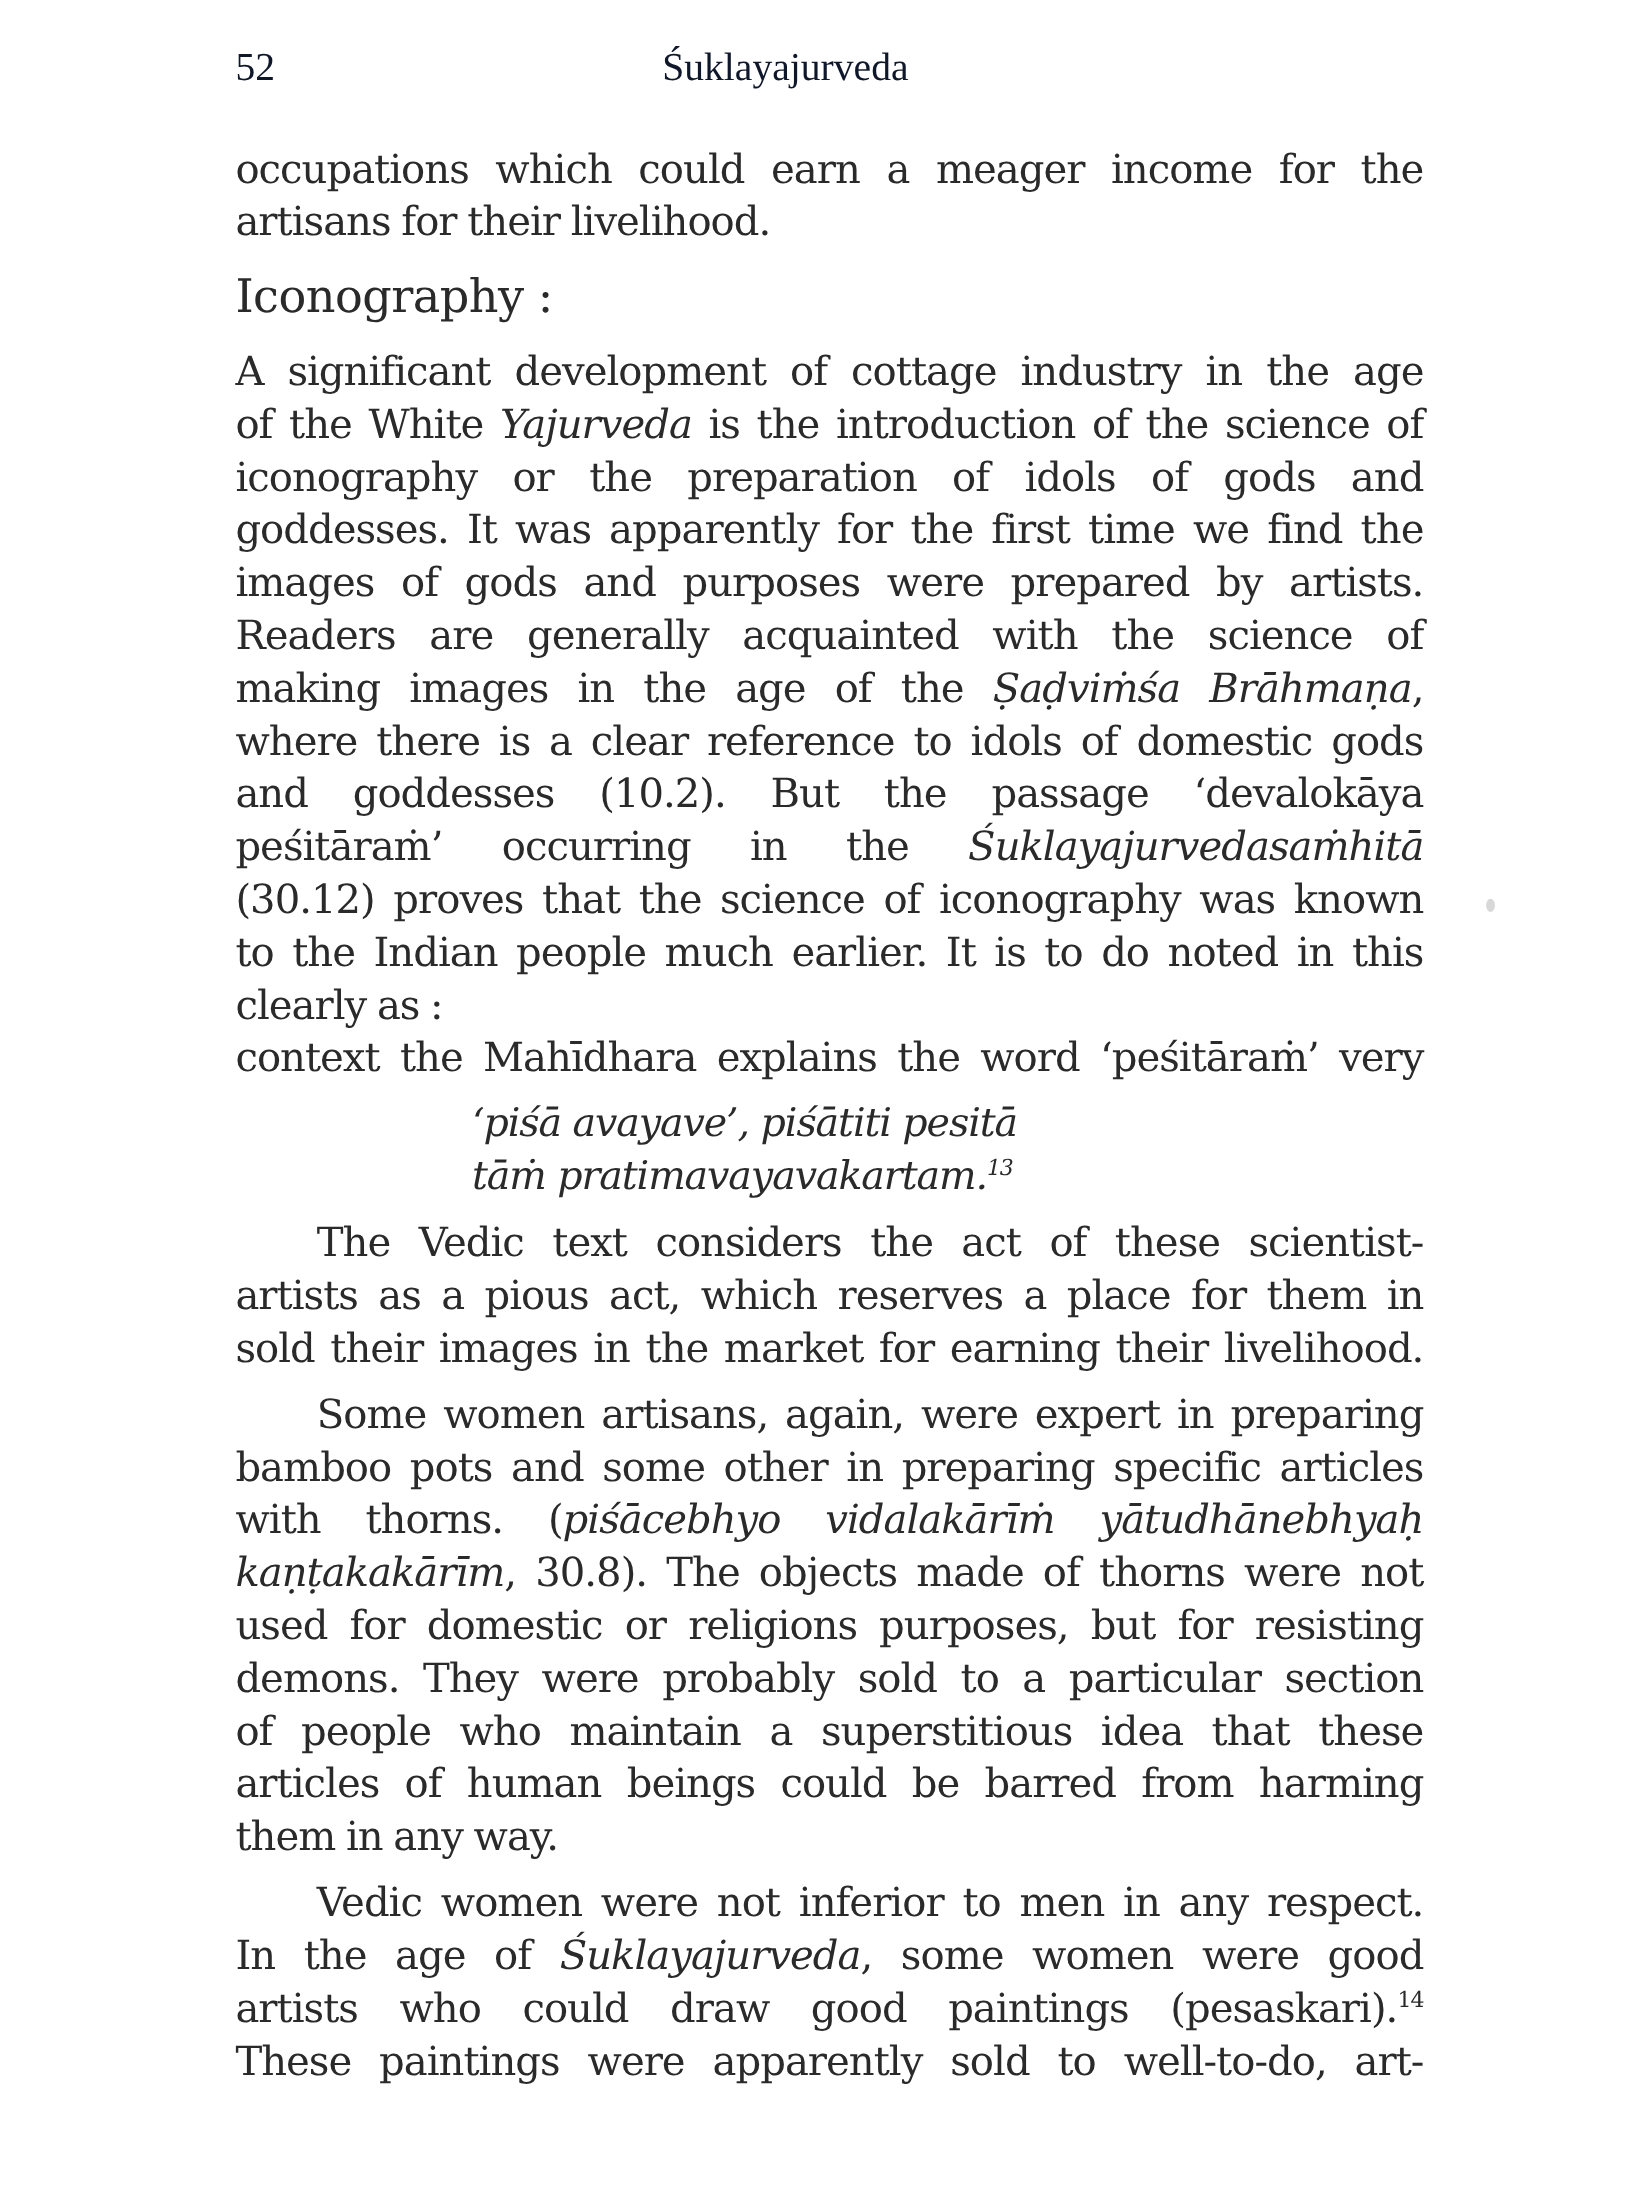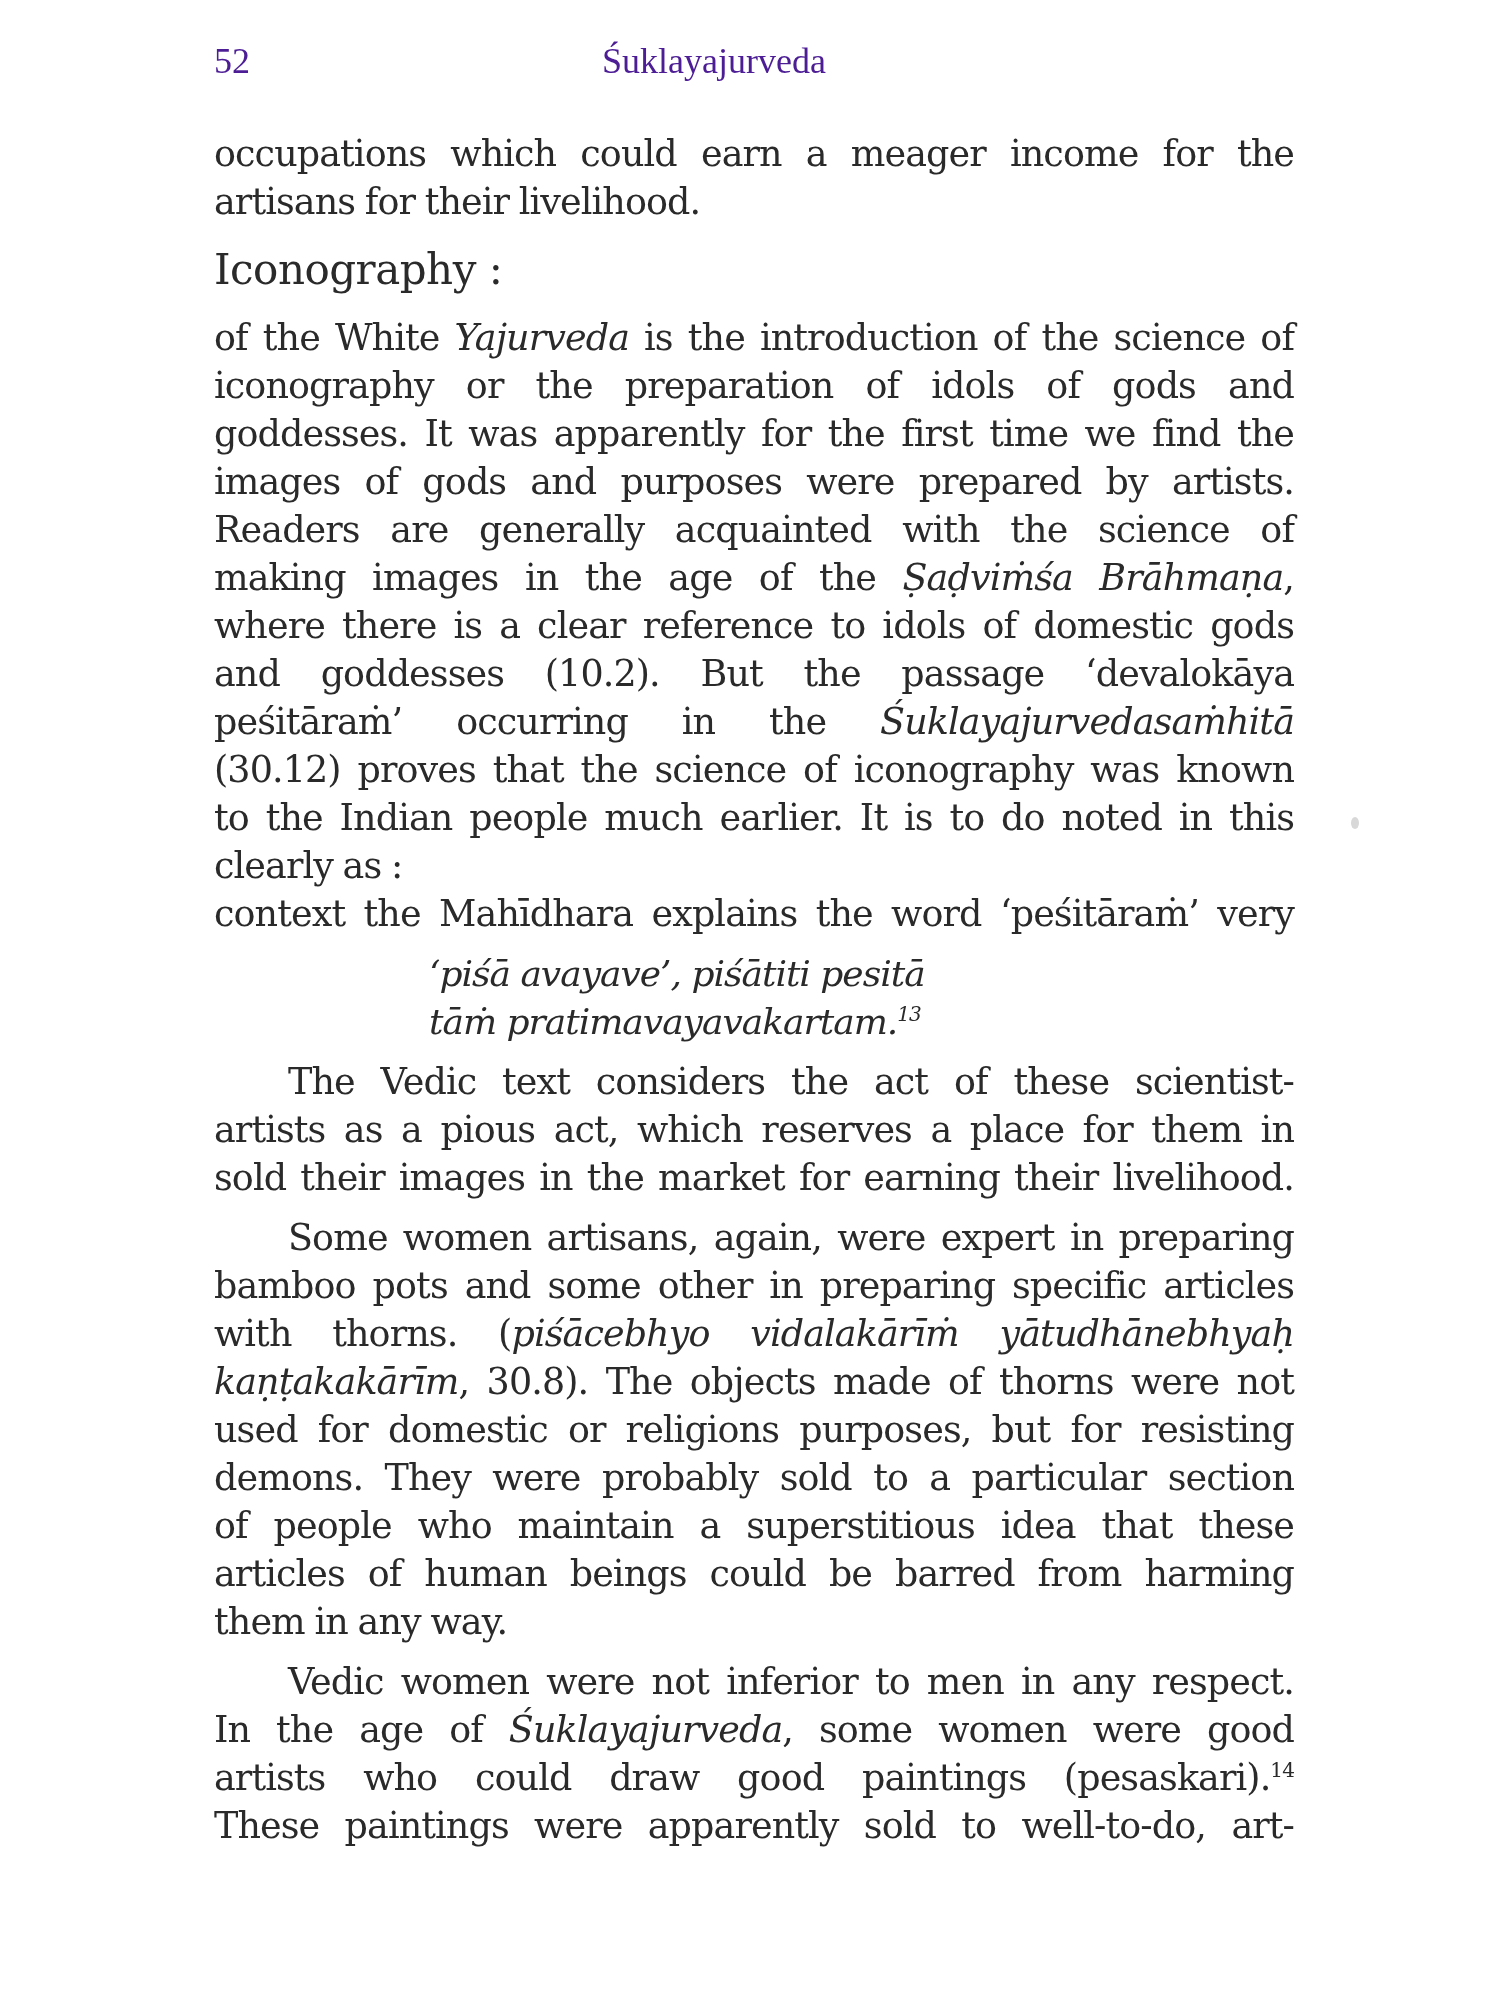--- a/index.html
+++ b/index.html
@@ -4,21 +4,21 @@
 <style>
   html, body { margin: 0; padding: 0; background: #ffffff; }
   body {
     width: 1500px; height: 2000px; position: relative; overflow: hidden;
     color: #2a2a2a;
     font-family: "DejaVu Serif", "Liberation Serif", serif;
   }
   .page { position: absolute; left: 0; top: 0; width: 1500px; height: 2000px; }
   .running-head {
     position: absolute; top: 40px; left: 214px; width: 1080px; height: 50px;
-    font-family: "Liberation Serif", serif; font-size: 36px; color: #4c1d95;
+    font-family: "Liberation Serif", serif; font-size: 36px; color: #0f172a;
   }
   .running-head .page-num { position: absolute; left: 0; top: 0; }
   .running-head .title { position: absolute; left: 388px; top: 0; }
   .body { position: absolute; left: 214px; top: 130px; width: 1080px; }
   .line {
     font-size: 36.5px; line-height: 48px; height: 48px;
     white-space: nowrap; text-align: justify; text-align-last: justify;
     letter-spacing: -0.9px; word-spacing: -1px;
   }
   .line.last { text-align-last: left; }
@@ -48,20 +48,21 @@
   </div>
 
   <div class="body">
 
     <div class="line">occupations which could earn a meager income for the</div>
     <div class="line last">artisans for their livelihood.</div>
 
     <div class="gap"></div>
     <div class="heading">Iconography :</div>
 
+    <div class="line">A significant development of cottage industry in the age</div>
     <div class="line"><span>of the White </span><i>Yajurveda</i><span> is the introduction of the science of</span></div>
     <div class="line">iconography or the preparation of idols of gods and</div>
     <div class="line">goddesses. It was apparently for the first time we find the</div>
     <div class="line">images of gods and purposes were prepared by artists.</div>
     <div class="line">Readers are generally acquainted with the science of</div>
     <div class="line"><span>making images in the age of the </span><i>Ṣaḍviṁśa Brāhmaṇa</i><span>,</span></div>
     <div class="line">where there is a clear reference to idols of domestic gods</div>
     <div class="line">and goddesses (10.2). But the passage ‘devalokāya</div>
     <div class="line"><span>peśitāraṁ’ occurring in the </span><i>Śuklayajurvedasaṁhitā</i></div>
     <div class="line">(30.12) proves that the science of iconography was known</div>

